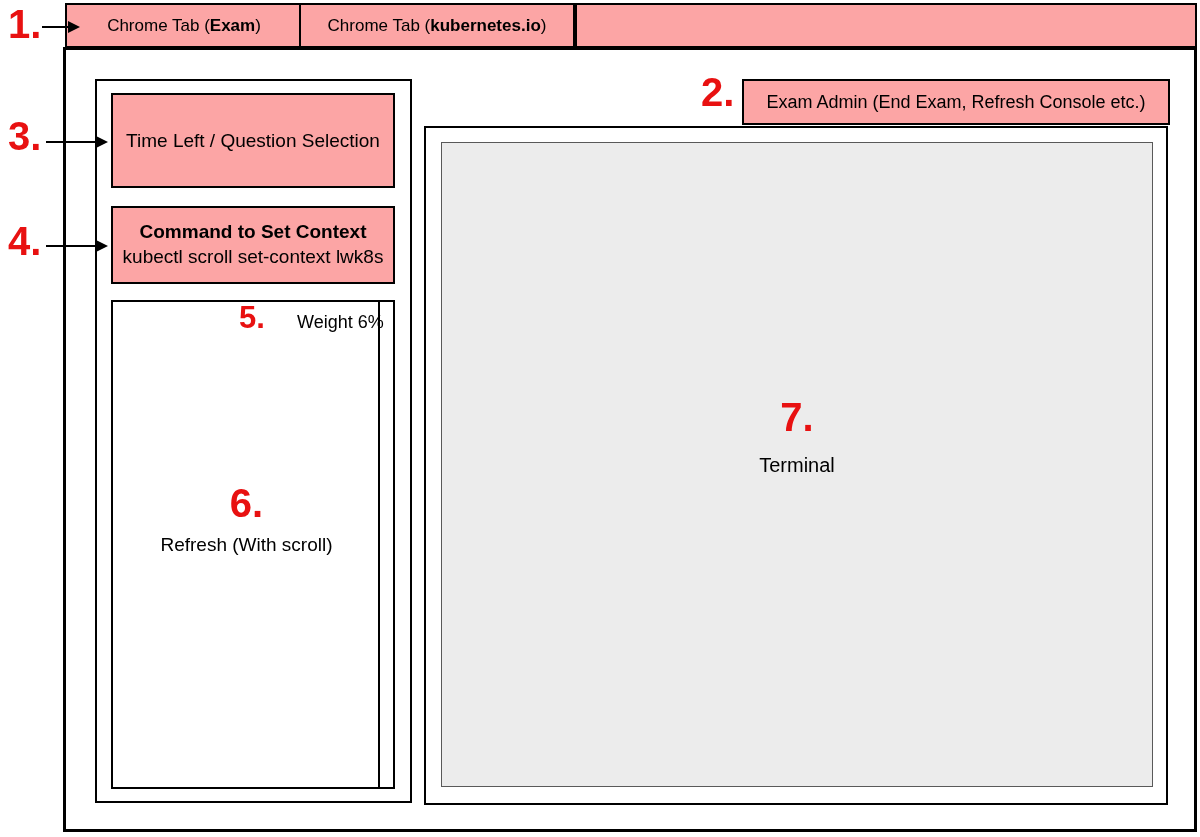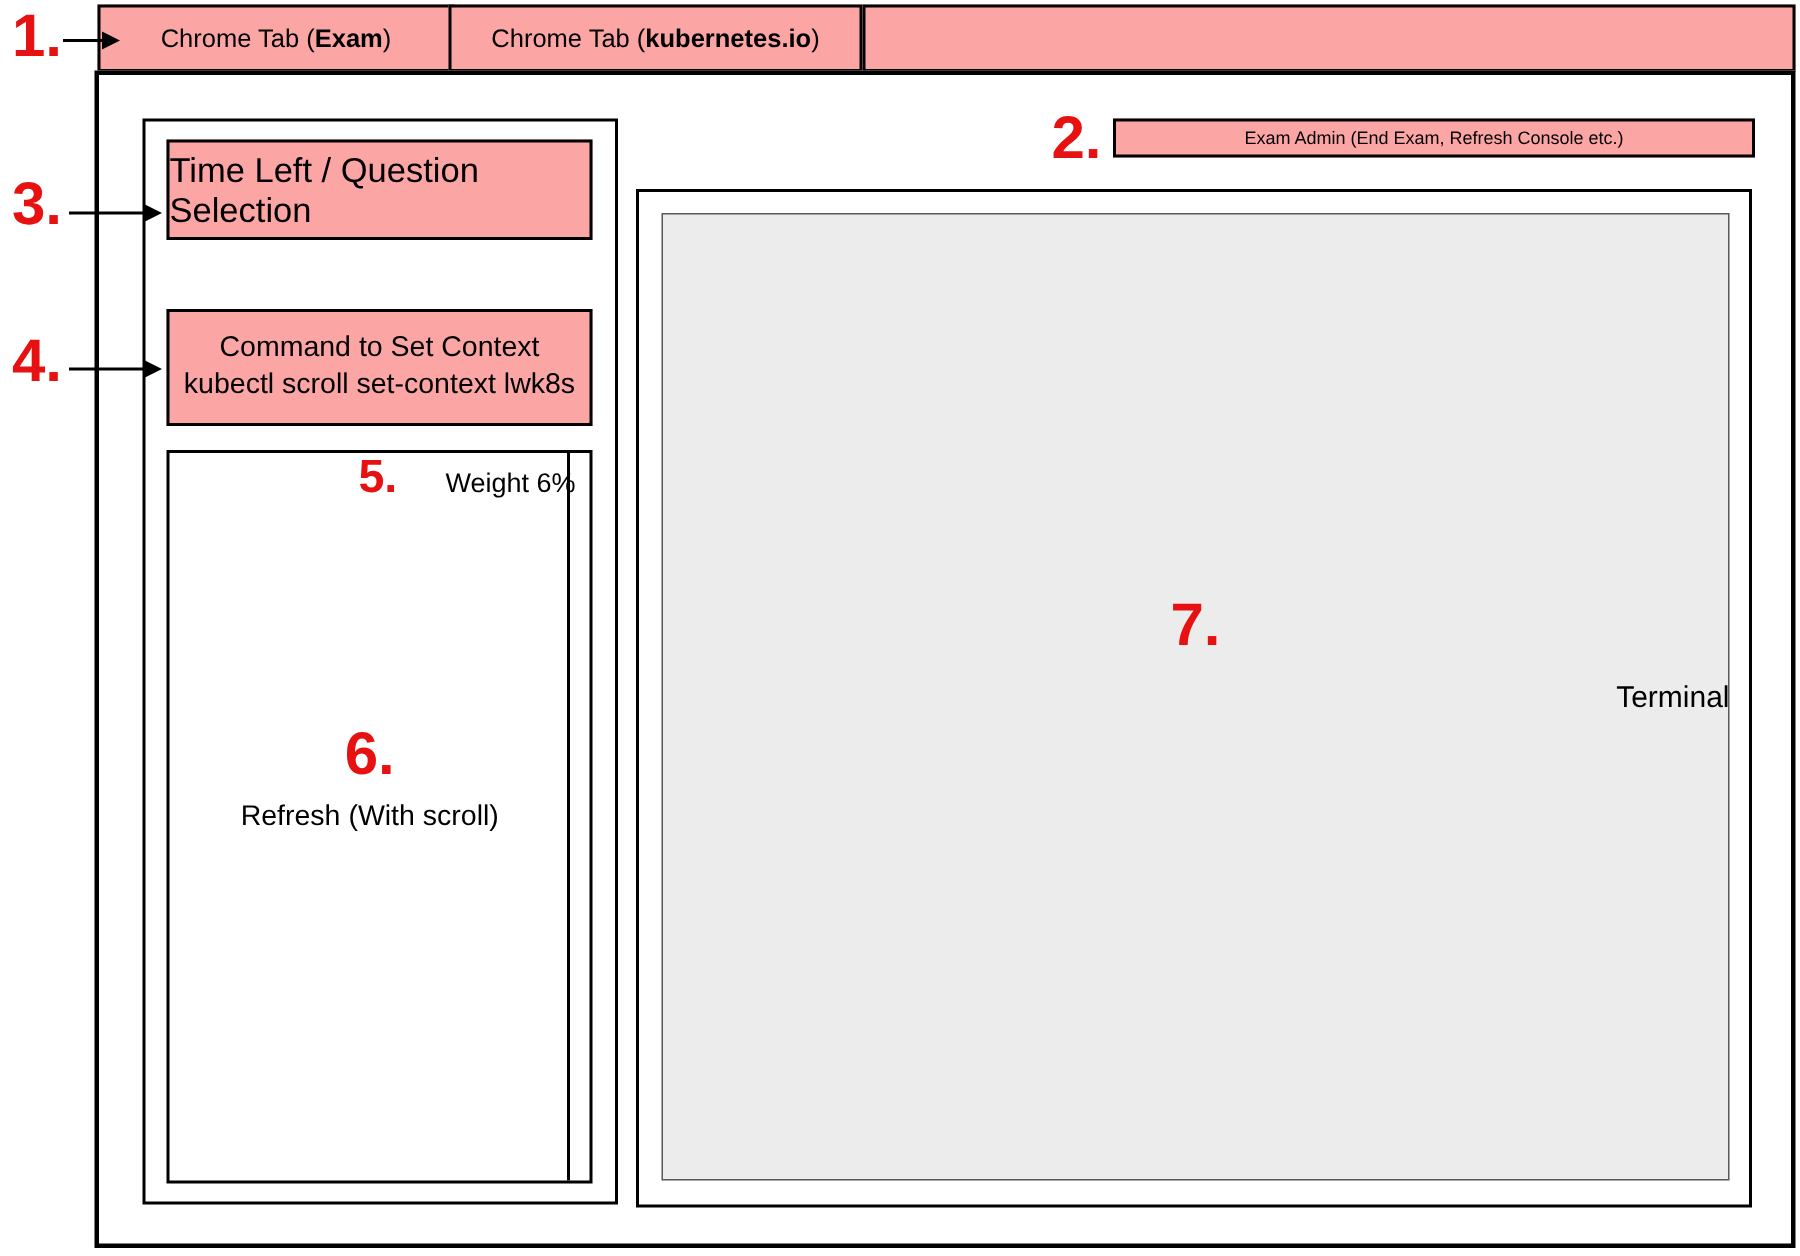--- a/index.html
+++ b/index.html
@@ -38,26 +38,26 @@
     border: 3px solid #000;
     background: #fff;
   }
   .sidebar-frame {
     position: absolute;
     left: 95px; top: 79px;
     width: 317px; height: 724px;
     border: 2px solid #000;
     background: #fff;
   }
-  .time-box   { left: 111px; top: 93px;  width: 284px; height: 67px; font-size: 23px; }
+  .time-box   { left: 111px; top: 93px;  width: 284px; height: 95px; font-size: 19px; }
   .command-box{
     left: 111px; top: 206px; width: 284px; height: 78px;
     flex-direction: column; font-size: 19px; line-height: 1.3;
   }
-  .command-box .cmd-title { font-weight: normal; }
+  .command-box .cmd-title { font-weight: bold; }
   .question-box {
     position: absolute;
     left: 111px; top: 300px; width: 284px; height: 489px;
     border: 2px solid #000; background: #fff;
   }
   .question-scrollbar {
     position: absolute;
     top: 0; bottom: 0; right: 13px;
     width: 2px; background: #000;
   }
@@ -69,22 +69,22 @@
     background: #fff;
   }
   .terminal-screen {
     position: absolute;
     left: 441px; top: 142px;
     width: 712px; height: 645px;
     background: var(--terminal-bg, #ececec);
     border: 1px solid #595959;
   }
   .exam-admin-box {
-    left: 742px; top: 79px; width: 428px; height: 26px;
-    font-size: 12px; white-space: nowrap;
+    left: 742px; top: 79px; width: 428px; height: 46px;
+    font-size: 18px; white-space: nowrap;
   }
 
   
   .ann {
     position: absolute;
     color: var(--annotation-red, #e81111);
     font-weight: bold;
     font-size: 40px;
     line-height: 1;
   }
@@ -158,15 +158,15 @@
     <div class="question-scrollbar"></div>
   </div>
   <div class="ann small" style="left:239px; top:302px;">5.</div>
   <div class="lbl" style="left:277px; top:312px; font-size:18px;margin-left:20px;">Weight 6%</div>
   <div class="ann centered" style="left:111px; top:483px; width:271px;">6.</div>
   <div class="lbl centered" style="left:111px; top:534px; width:271px;">Refresh (With scroll)</div>
 
   <div class="terminal-frame"></div>
   <div class="terminal-screen"></div>
   <div class="ann centered" style="left:441px; top:397px; width:712px;">7.</div>
-  <div class="lbl centered" style="left:441px; top:453px; width:712px; font-size:20px;text-align:right;">Terminal</div>
+  <div class="lbl centered" style="left:441px; top:453px; width:712px; font-size:20px;">Terminal</div>
 
 </div>
 
 </body></html>

